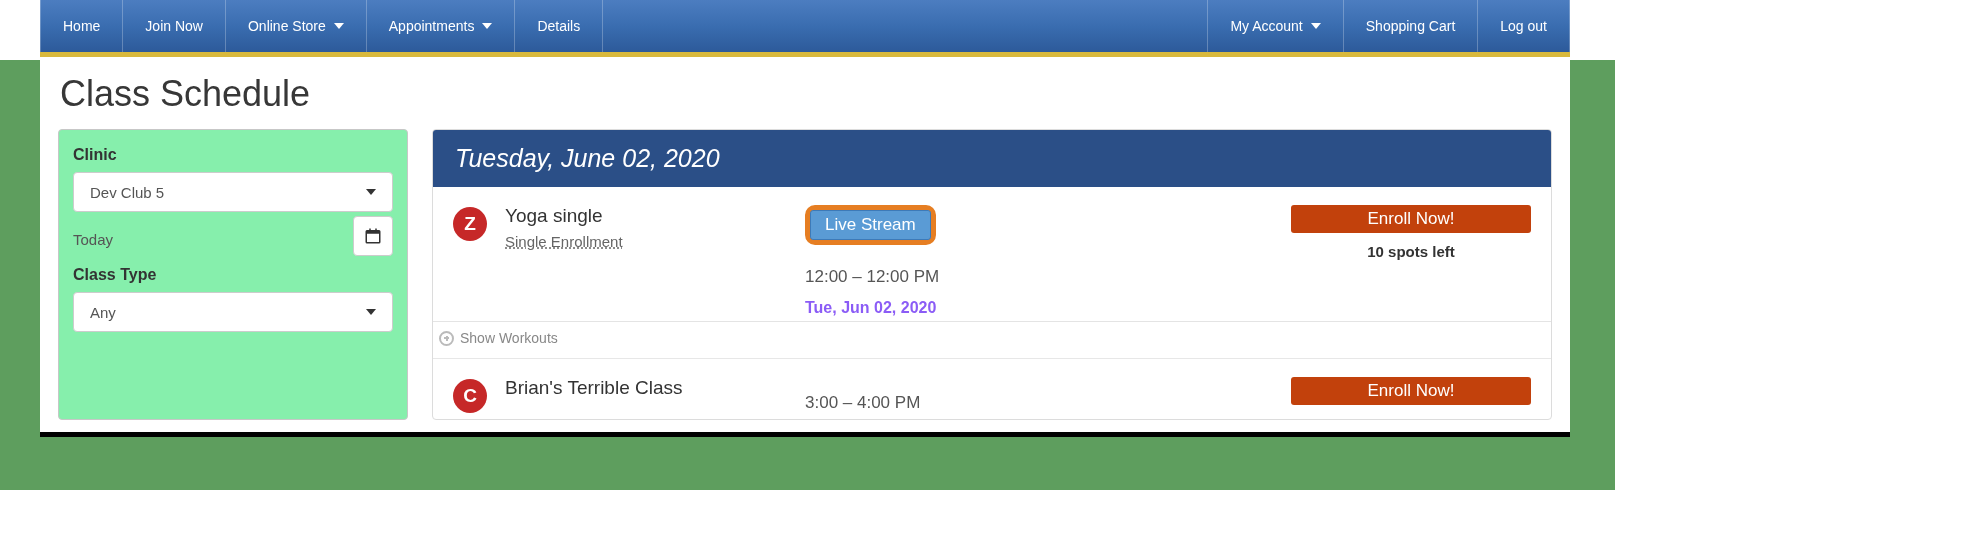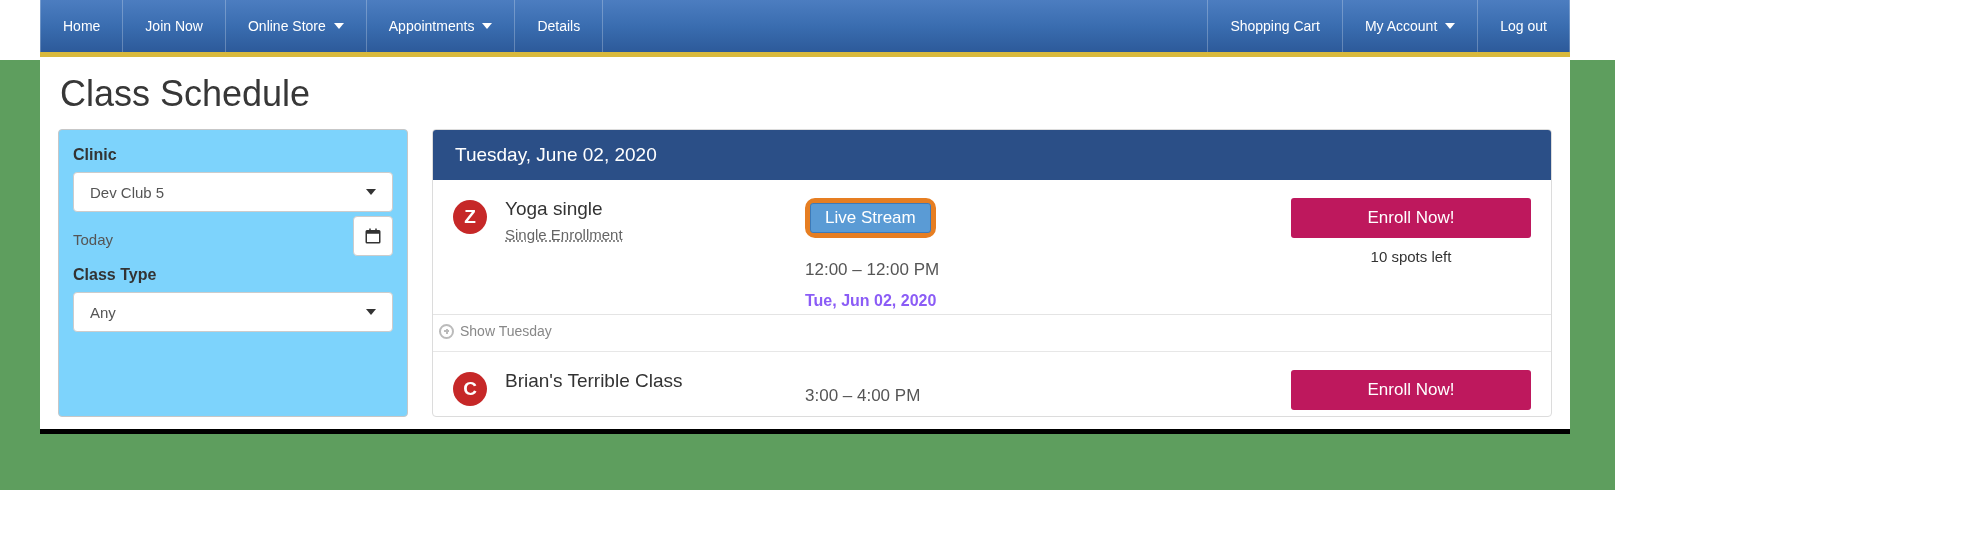--- a/index.html
+++ b/index.html
@@ -64,21 +64,21 @@
       font-weight: 400;
       padding: 16px 20px 14px;
     }
     .content-row {
       display: flex;
       gap: 24px;
       padding: 0 18px 12px;
     }
     .filter-panel {
       width: 350px;
-      background: #7dd3fc;
+      background: #86efac;
       border: 1px solid #c7c7c7;
       border-radius: 4px;
       padding: 6px 14px 14px;
     }
     .filter-label {
       font-size: 16px;
       font-weight: 700;
       color: #333333;
       margin-top: 10px;
       margin-bottom: 8px;
@@ -128,22 +128,23 @@
     .cal-icon svg { display: block; }
     .schedule-panel {
       flex: 1;
       border: 1px solid #dcdcdc;
       border-radius: 4px;
       overflow: hidden;
     }
     .schedule-header {
       background: #2b4f87;
       color: #ffffff;
-      font-size: 19px;
+      font-size: 25px;
       padding: 14px 22px;
+      font-style: italic;
     }
     .class-row {
       display: flex;
       align-items: flex-start;
       padding: 18px 20px 4px;
       border-bottom: 1px solid #e4e4e4;
     }
     .class-row:last-child { border-bottom: none; }
     .class-badge {
       width: 34px; height: 34px;
@@ -198,32 +199,32 @@
       font-weight: 700;
       color: #8b5cf6;
       margin-top: 12px;
     }
     .class-col-action {
       margin-left: auto;
       text-align: center;
       width: 240px;
     }
     .enroll-btn {
-      background: #be185d;
+      background: #c2410c;
       color: #ffffff;
       border: none;
       font-size: 17px;
-      padding: 10px 0;
+      padding: 4px 0;
       width: 100%;
       border-radius: 3px;
       cursor: pointer;
     }
     .spots-left {
       font-size: 15px;
-      font-weight: 400;
+      font-weight: 700;
       color: #333333;
       margin-top: 10px;
     }
     .show-details {
       display: flex;
       align-items: center;
       font-size: 14px;
       color: #888888;
       margin: 8px 0 10px 6px;
       cursor: pointer;
@@ -274,25 +275,25 @@
       <div class="nav-item">
         <span>Appointments</span>
         <span class="caret"></span>
       </div>
       <div class="nav-item">
         <span>Details</span>
       </div>
     </div>
     <div class="navbar-right">
       <div class="nav-item">
-        <span>Shopping Cart</span>
-      </div>
-      <div class="nav-item">
         <span>My Account</span>
         <span class="caret"></span>
+      </div>
+      <div class="nav-item">
+        <span>Shopping Cart</span>
       </div>
       <div class="nav-item">
         <span>Log out</span>
       </div>
     </div>
   </div>
 
   <div class="yellow-bar"></div>
 
   <h1 class="page-title">Class Schedule</h1>
@@ -344,21 +345,21 @@
             <div class="class-time">12:00 – 12:00 PM</div>
             <div class="class-date">Tue, Jun 02, 2020</div>
           </div>
           <div class="class-col-action">
             <button class="enroll-btn">Enroll Now!</button>
             <div class="spots-left">10 spots left</div>
           </div>
         </div>
         <div class="show-details">
           <span class="plus-circle"></span>
-          <span>Show Tuesday</span>
+          <span>Show Workouts</span>
         </div>
       </div>
 
       <div class="class-block">
         <div class="class-row">
           <div class="class-badge">C</div>
           <div class="class-col-name">
             <div class="class-name">Brian's Terrible Class</div>
           </div>
           <div class="class-col-time">

